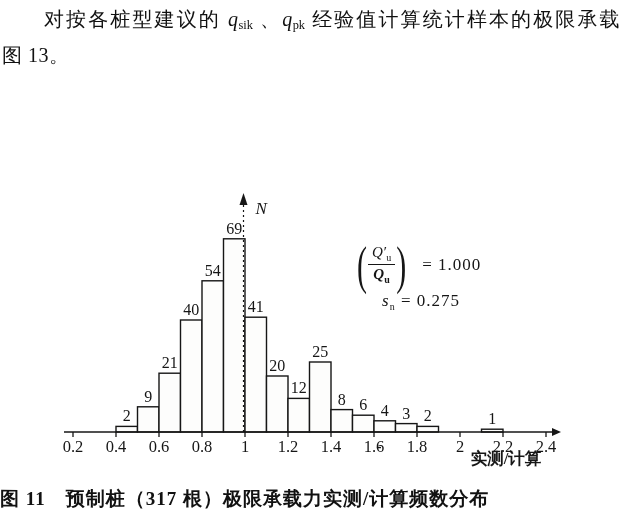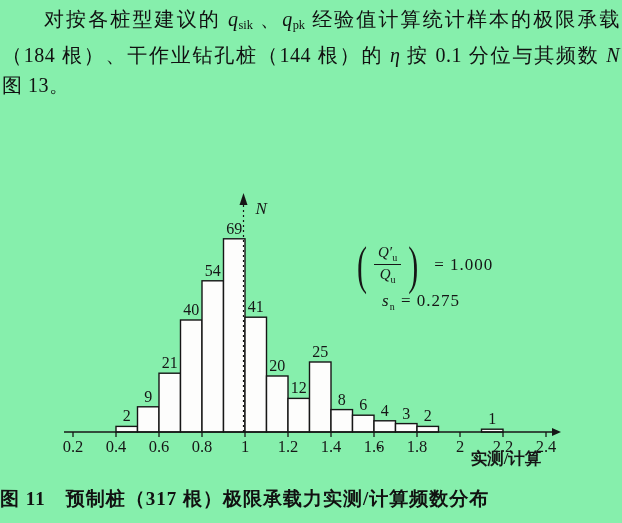--- a/index.html
+++ b/index.html
@@ -1,56 +1,55 @@
 <!DOCTYPE html>
 <html><head>
 <meta charset="utf-8">
 <style>
   html,body{margin:0;padding:0;background:#e8e8e8;}
   .page{
     position:relative; width:622px; height:523px; margin:0 auto;
-    background:#86efac; color:#111;
+    background:#ffffff; color:#111;
     font-family:"Liberation Serif","DejaVu Serif",serif;
     overflow:hidden;
   }
   
   .para{position:absolute; left:0; top:4px; width:618px; padding:0 2px;
         font-size:20px; line-height:30px; letter-spacing:0.5px;}
   .para-line{text-align:justify; text-align-last:justify; white-space:nowrap;}
   .para-line.first{ text-indent:42px; }
   .para-line.last{ text-align-last:left; }
   .s-i{font-style:italic;}
   .s-sub{font-size:0.62em; vertical-align:-0.28em; letter-spacing:0;}
   
   .chart{position:absolute; left:0; top:188px; width:622px; height:296px;}
   .chart svg{position:absolute; left:0; top:0;}
   
   .annot{position:absolute; left:356px; top:56px; font-size:17px; color:#161616;}
   .annot-row1{display:flex; align-items:center;}
   .paren{display:inline-block; font-size:30px; transform:scaleY(1.75); font-weight:400; padding:0 1px;}
-  .frac{display:inline-block; text-align:center; font-size:15px; margin:0 6px;}
+  .frac{display:inline-block; text-align:center; font-size:15px; margin:0 0;}
   .frac .num{display:block; border-bottom:1.4px solid #161616; padding:0 4px 1px;}
-  .frac .den{display:block; padding-top:1px;}
+  .frac .den{display:block; padding-top:1px;font-weight:bold;}
   .frac i{font-style:italic;}
   .frac sub,.annot-row2 sub{font-size:10px;}
   .annot-eq{margin-left:15px; letter-spacing:1px;}
   .annot-row2{margin:6px 0 8px 26px; letter-spacing:1px;}
   .annot-row2 i{font-style:italic;}
   
   .caption{position:absolute; left:0; top:486px; width:508px; text-align:left;
            font-size:19px; font-weight:bold; letter-spacing:1px;}
 </style>
 </head>
 <body>
 
 <div class="page">
 
   <div class="para">
       <div class="para-line first"><span class="">对按各桩型建议的 </span><span class="s-i">q</span><span class="s-sub">sik</span><span class=""> 、</span><span class="s-i">q</span><span class="s-sub">pk</span><span class=""> 经验值计算统计样本的极限承载</span></div>
-      <div class="para-line"><span class="">（184 根）、干作业钻孔桩（144 根）的 </span><span class="s-i">η</span><span class=""> 按 0.1 分位与其频数 </span><span class="s-i">N</span></div>
       <div class="para-line last"><span class="">图 13。</span></div>
     </div>
 
   <div class="chart">
     <svg width="622" height="296" viewBox="0 0 622 296" xmlns="http://www.w3.org/2000/svg">
         <rect x="116" y="238.4" width="21.499999999999996" height="5.6" fill="#fdfdfc" stroke="#161616" stroke-width="1.4"></rect>
         <text x="126.75" y="233.4" fill="#161616" font-size="16" text-anchor="middle" font-family="&quot;Liberation Serif&quot;,&quot;DejaVu Serif&quot;,serif">2</text>
         <rect x="137.5" y="218.8" width="21.499999999999996" height="25.2" fill="#fdfdfc" stroke="#161616" stroke-width="1.4"></rect>
         <text x="148.25" y="213.8" fill="#161616" font-size="16" text-anchor="middle" font-family="&quot;Liberation Serif&quot;,&quot;DejaVu Serif&quot;,serif">9</text>
         <rect x="159" y="185.2" width="21.499999999999996" height="58.8" fill="#fdfdfc" stroke="#161616" stroke-width="1.4"></rect>

